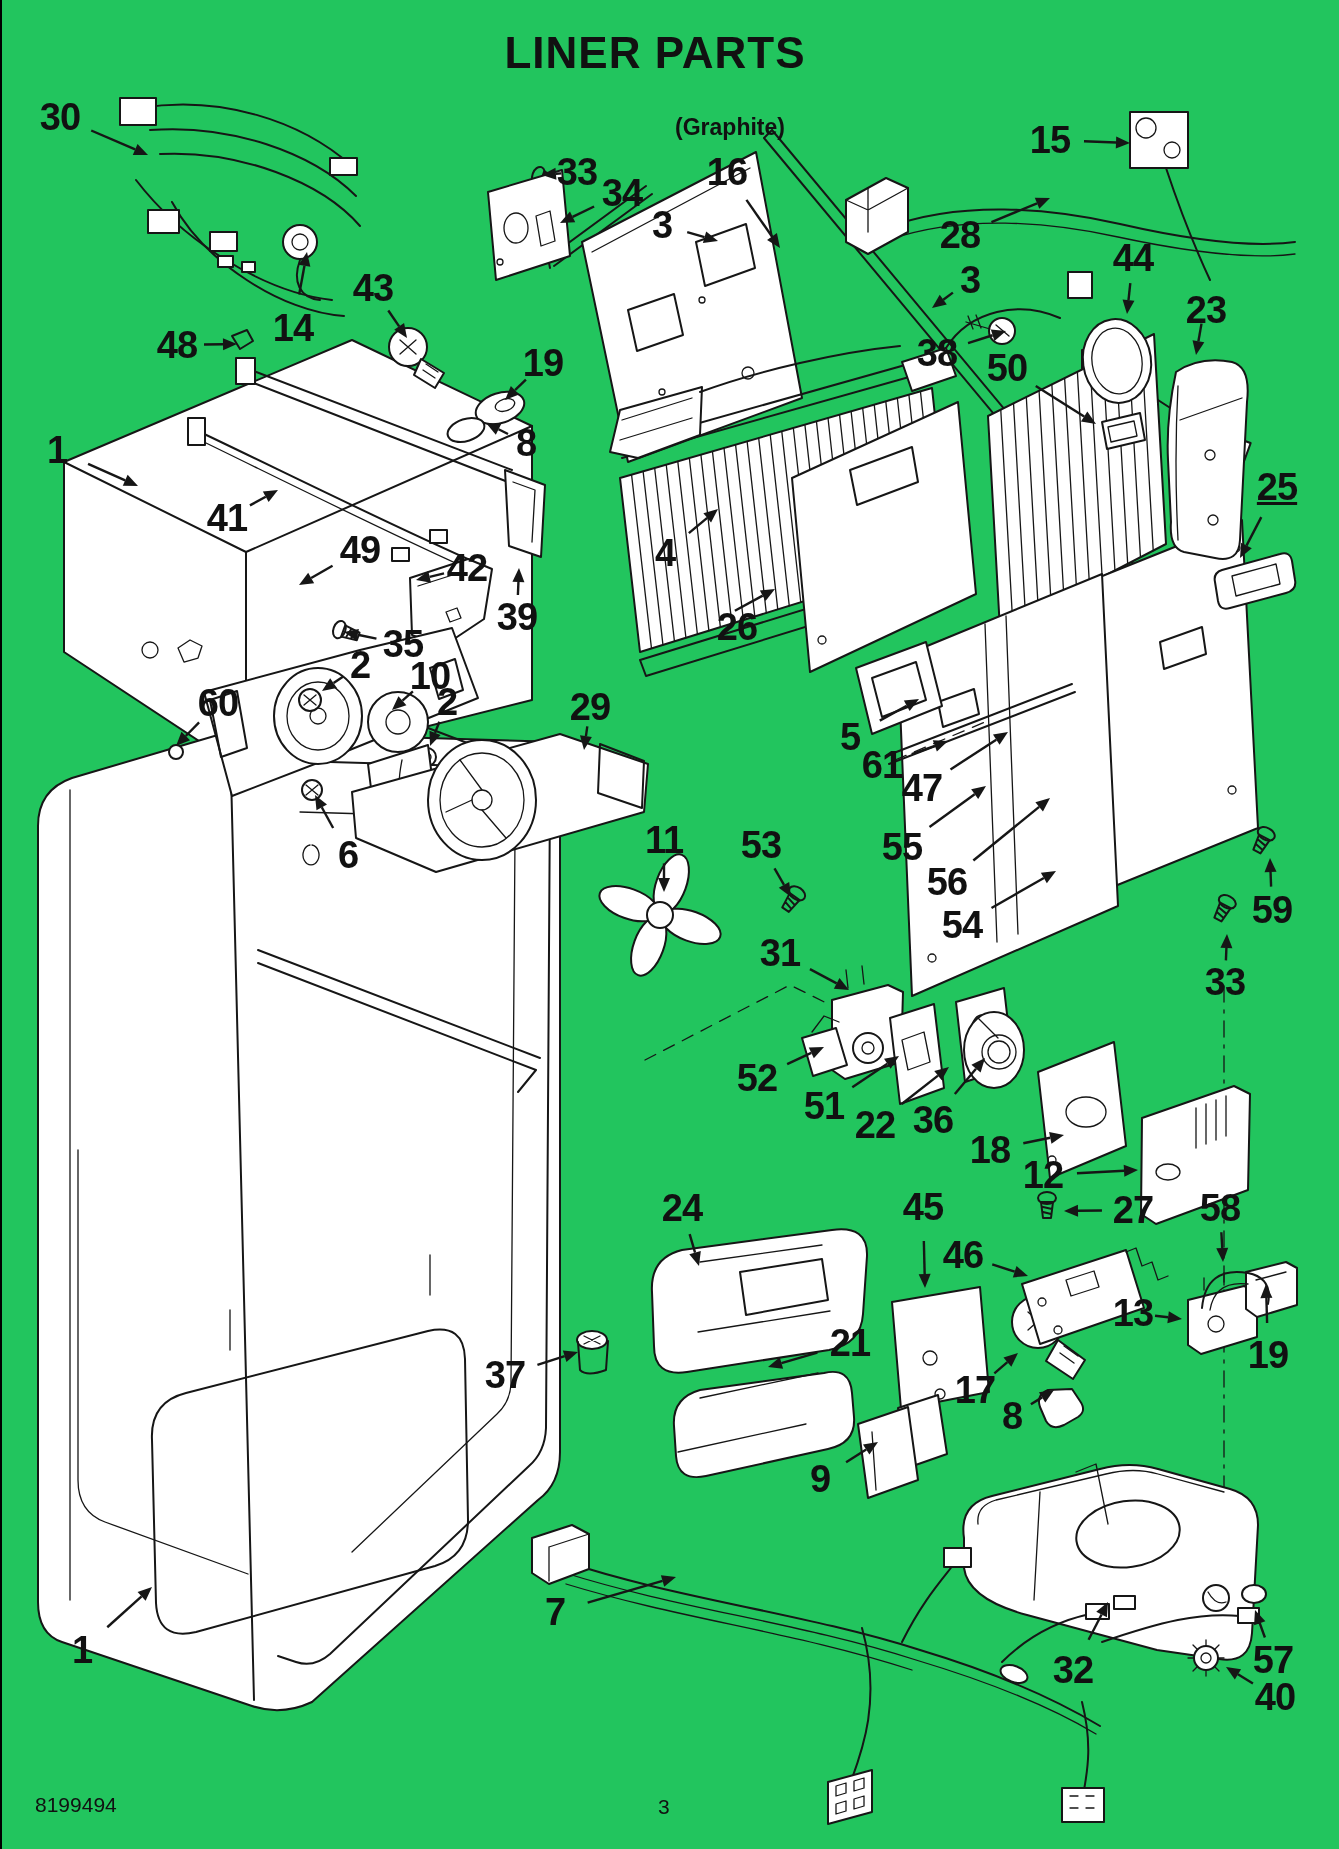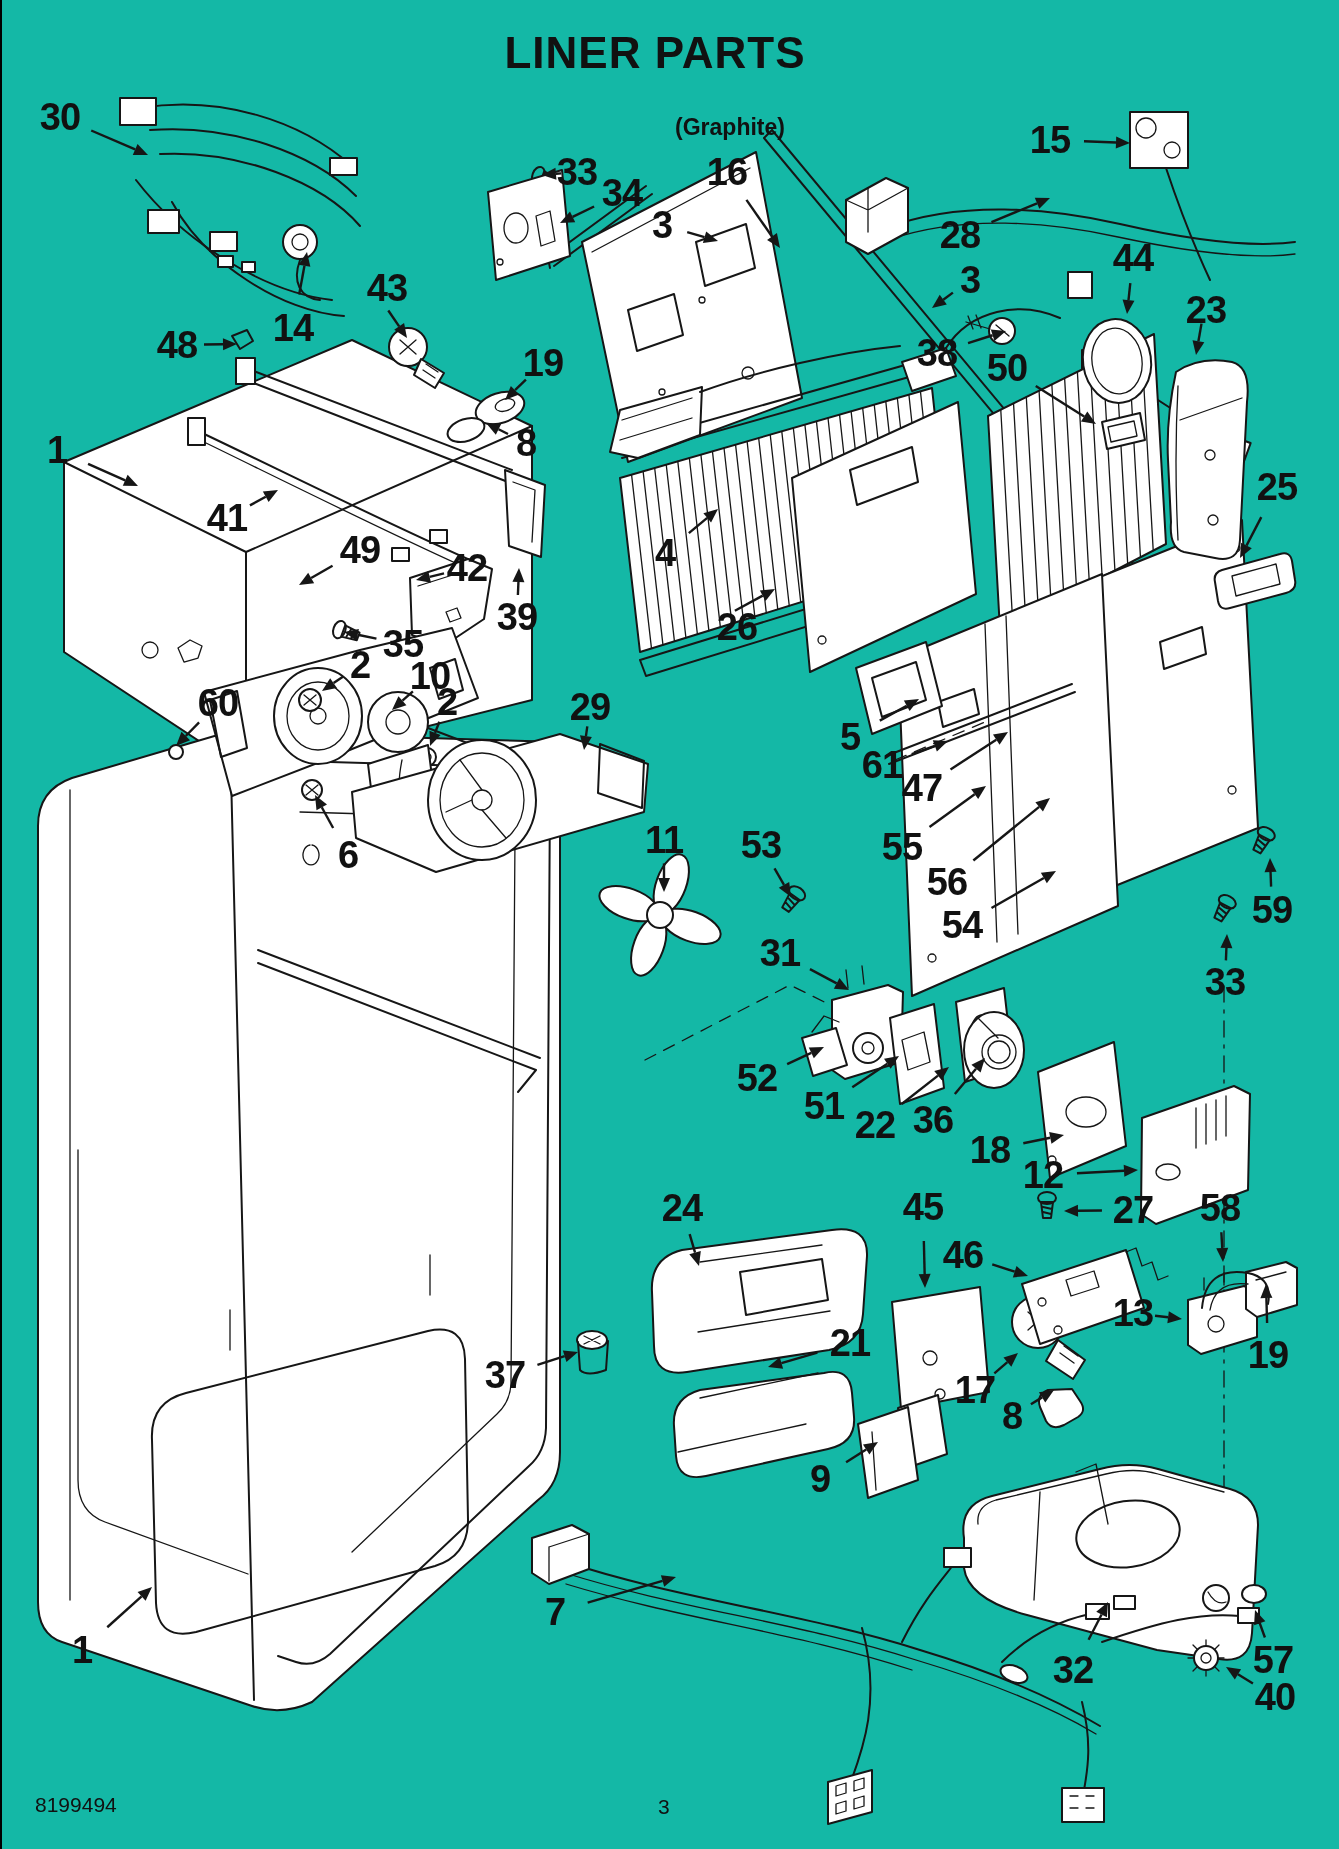--- a/index.html
+++ b/index.html
@@ -1,16 +1,16 @@
 <!DOCTYPE html>
 <html><head>
 <meta charset="utf-8">
 <style>
   html,body{margin:0;padding:0;background:#e8e8e8;}
-  #stage{position:relative;width:1339px;height:1849px;background:#14b8a6;overflow:hidden;
+  #stage{position:relative;width:1339px;height:1849px;background:#22c55e;overflow:hidden;
          font-family:"Liberation Sans",sans-serif;color:#111;}
   #scan-edge{position:absolute;left:0;top:0;width:2px;height:100%;background:#000;}
   svg{position:absolute;left:0;top:0;}
   .art{stroke:#161616;stroke-width:2;fill:none;stroke-linejoin:round;stroke-linecap:round;}
   .artw{stroke:#161616;stroke-width:2;fill:#ffffff;stroke-linejoin:round;}
   .thin{stroke-width:1.3;}
   .title-line{position:absolute;transform:translateX(-50%);white-space:nowrap;font-weight:bold;}
   #doc-title{font-size:44px;letter-spacing:1px;}
   #doc-models{font-size:25px;}
   #doc-finish{font-size:23px;}
@@ -517,33 +517,33 @@
       <polygon points="1226,1667 1241.072841414899,1669.1930462104817 1234.8069950992367,1679.427261859397" fill="#161616"></polygon>
     </svg>
 
   <div class="title-line" id="doc-title" style="left:655px;top:28px;">LINER PARTS</div>
   <div class="title-line" id="doc-finish" style="left:730px;top:114px;">(Graphite)</div>
 
   <div id="callout-layer">
       <div class="callout" style="left: 60px; top: 117px;">30</div>
       <div class="callout" style="left: 293px; top: 328px;">14</div>
       <div class="callout" style="left: 177px; top: 345px;">48</div>
-      <div class="callout" style="left: 387px; top: 288px;">43</div>
+      <div class="callout" style="left: 373px; top: 288px;">43</div>
       <div class="callout" style="left: 577px; top: 172px;">33</div>
       <div class="callout" style="left: 622px; top: 193px;">34</div>
       <div class="callout" style="left: 662px; top: 225px;">3</div>
       <div class="callout" style="left: 727px; top: 172px;">16</div>
       <div class="callout" style="left: 1050px; top: 140px;">15</div>
       <div class="callout" style="left: 960px; top: 235px;">28</div>
       <div class="callout" style="left: 970px; top: 280px;">3</div>
       <div class="callout" style="left: 1133px; top: 258px;">44</div>
       <div class="callout" style="left: 1206px; top: 298px; margin-top: 12px;">23</div>
       <div class="callout" style="left: 937px; top: 353px;">38</div>
       <div class="callout" style="left: 1007px; top: 368px;">50</div>
-      <div class="callout" style="left: 1277px; top: 487px;">25</div>
+      <div class="callout" style="left: 1277px; top: 487px; text-decoration: underline;">25</div>
       <div class="callout" style="left: 543px; top: 363px;">19</div>
       <div class="callout" style="left: 526px; top: 443px;">8</div>
       <div class="callout" style="left: 57px; top: 450px;">1</div>
       <div class="callout" style="left: 227px; top: 518px;">41</div>
       <div class="callout" style="left: 360px; top: 550px;">49</div>
       <div class="callout" style="left: 467px; top: 568px;">42</div>
       <div class="callout" style="left: 517px; top: 617px;">39</div>
       <div class="callout" style="left: 403px; top: 644px;">35</div>
       <div class="callout" style="left: 360px; top: 665px;">2</div>
       <div class="callout" style="left: 430px; top: 676px;">10</div>

